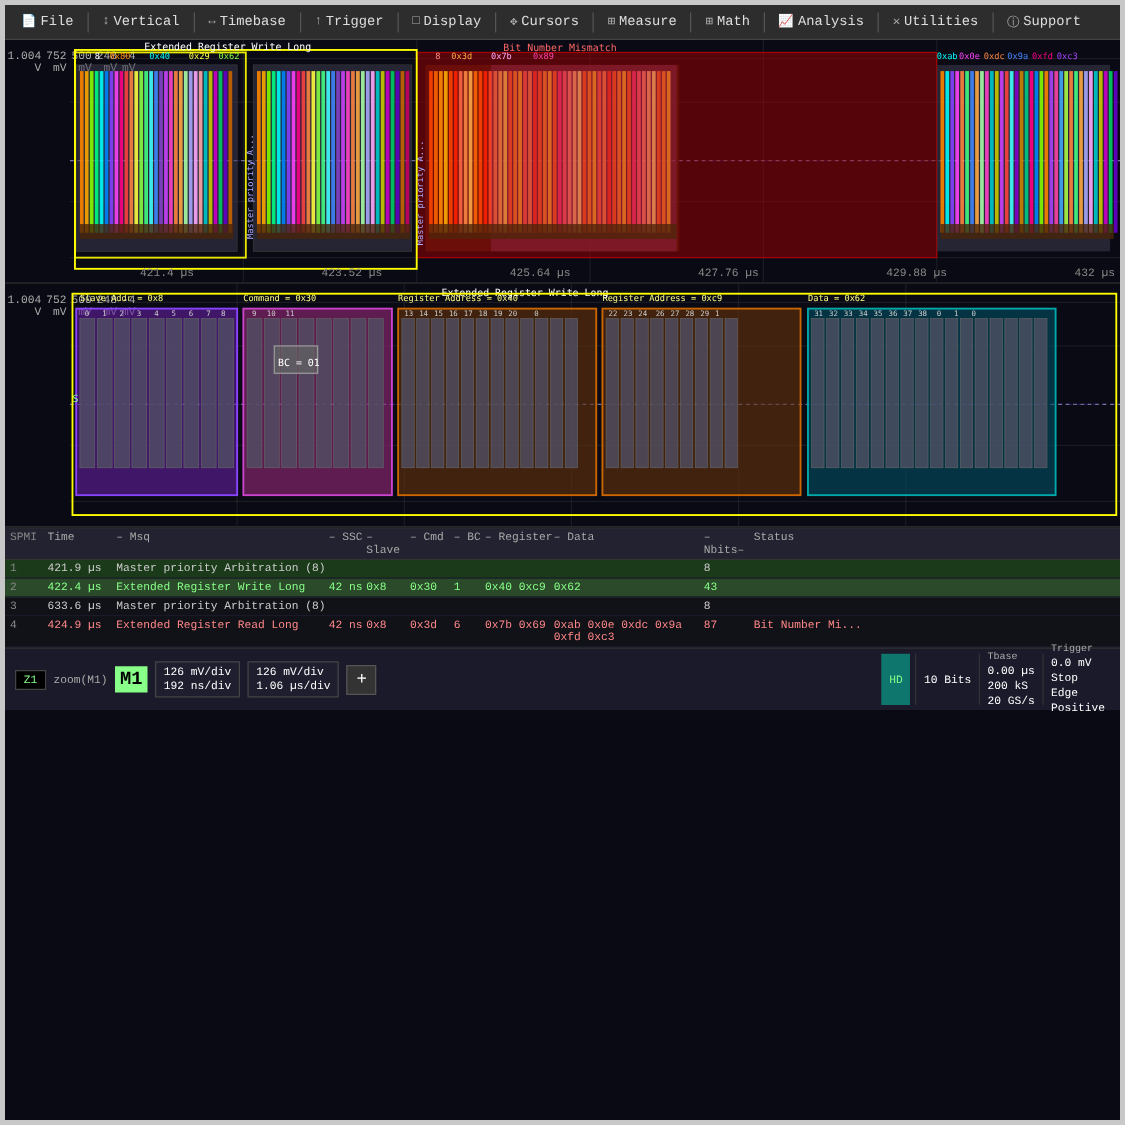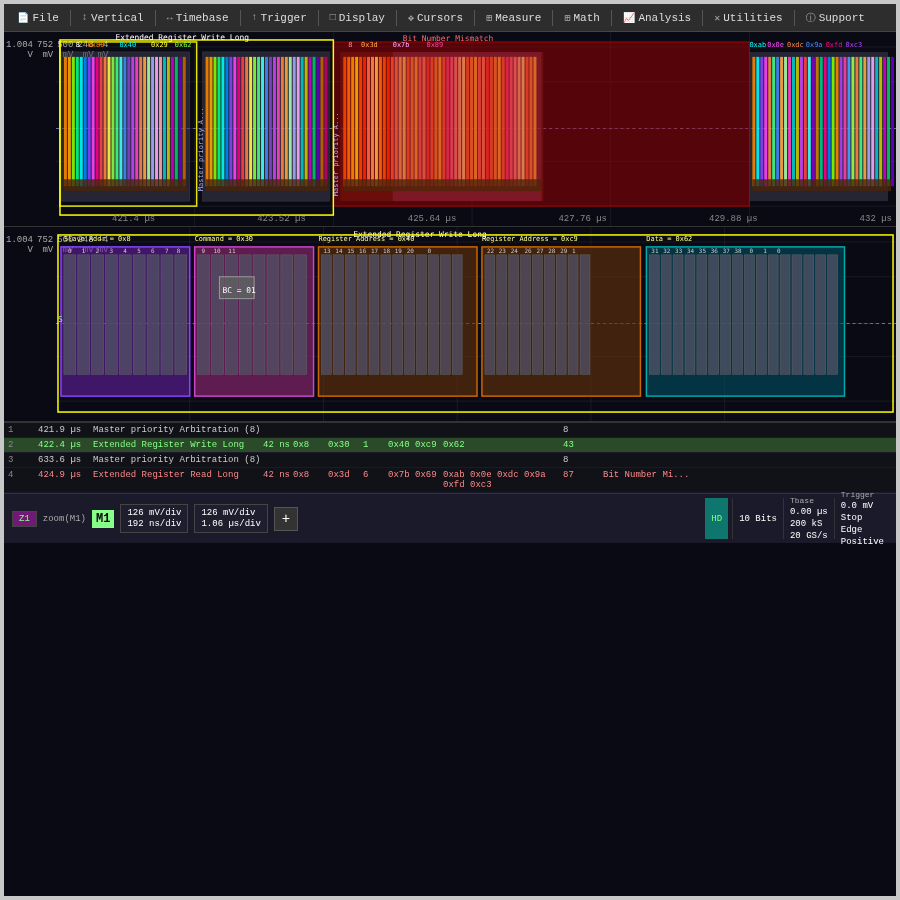--- a/index.html
+++ b/index.html
@@ -176,31 +176,31 @@
 
     .status-left {
       display: flex;
       align-items: center;
       gap: 6px;
       padding: 4px 8px;
       flex: 1;
     }
 
     .zoom-label {
-      background: #701a75;
+      background: #000000;
       border: 1px solid #444;
       padding: 2px 6px;
       font-size: 9px;
       color: #88ff88;
     }
 
     .zoom-m1 {
       background: #88ff88;
       color: #000;
-      font-size: 12px;
+      font-size: 15px;
       padding: 2px 4px;
       font-weight: bold;
     }
 
     .channel-info {
       background: #1e1e2e;
       border: 1px solid #444;
       padding: 3px 6px;
       font-size: 9px;
       color: #fff;
@@ -715,20 +715,33 @@
 
             <rect x="2" y="8" width="843" height="178" fill="none" stroke="#ffff00" stroke-width="1.5"></rect>
           </svg>
 
           
         </div>
       </div>
 
       <div class="data-table">
 
+        <div class="table-header">
+          <span class="col-spmi">SPMI</span>
+          <span class="col-time">Time</span>
+          <span class="col-msq">– Msq</span>
+          <span class="col-ssc">– SSC</span>
+          <span class="col-slave">– Slave</span>
+          <span class="col-cmd">– Cmd</span>
+          <span class="col-bc">– BC</span>
+          <span class="col-reg">– Register</span>
+          <span class="col-data">– Data</span>
+          <span class="col-nbits">– Nbits–</span>
+          <span class="col-status">Status</span>
+        </div>
 
         <div class="table-row">
           <span class="col-spmi">1</span>
           <span class="col-time">421.9 µs</span>
           <span class="col-msq">Master priority Arbitration (8)</span>
           <span class="col-ssc"></span>
           <span class="col-slave"></span>
           <span class="col-cmd"></span>
           <span class="col-bc"></span>
           <span class="col-reg"></span>

